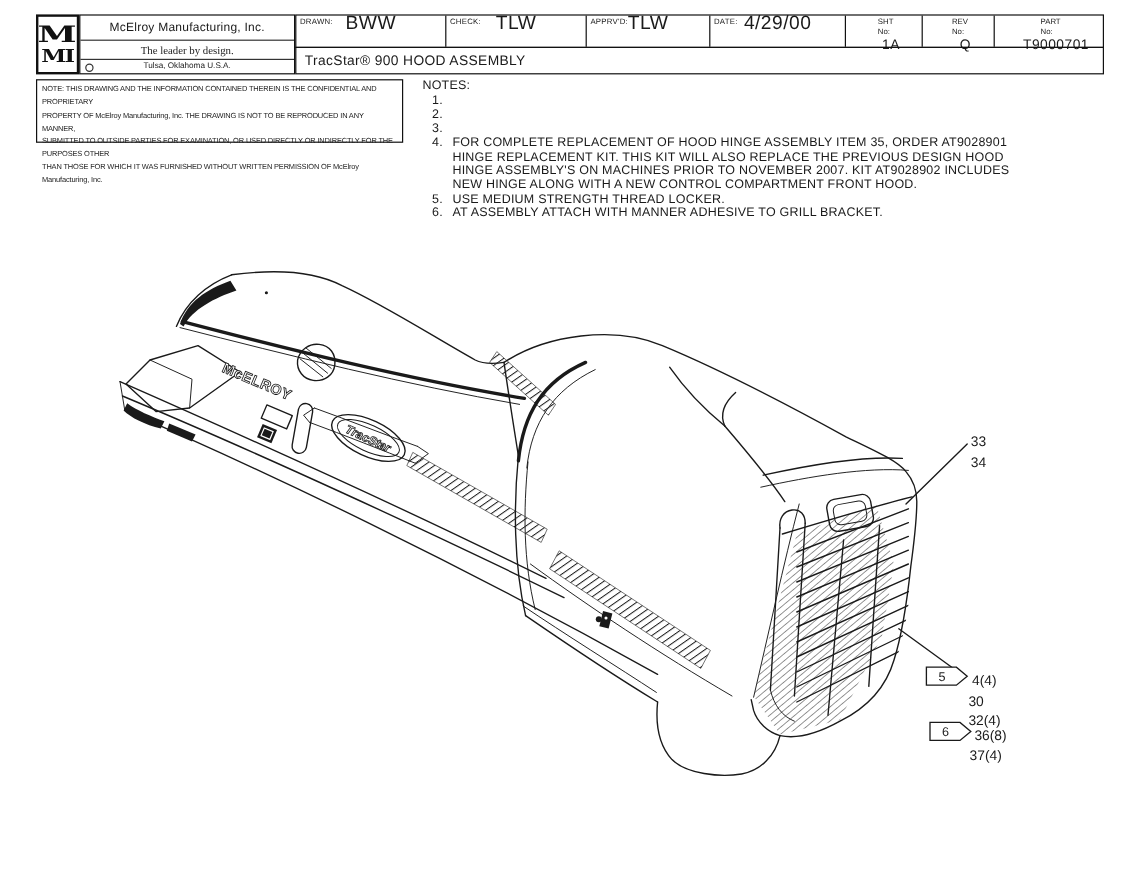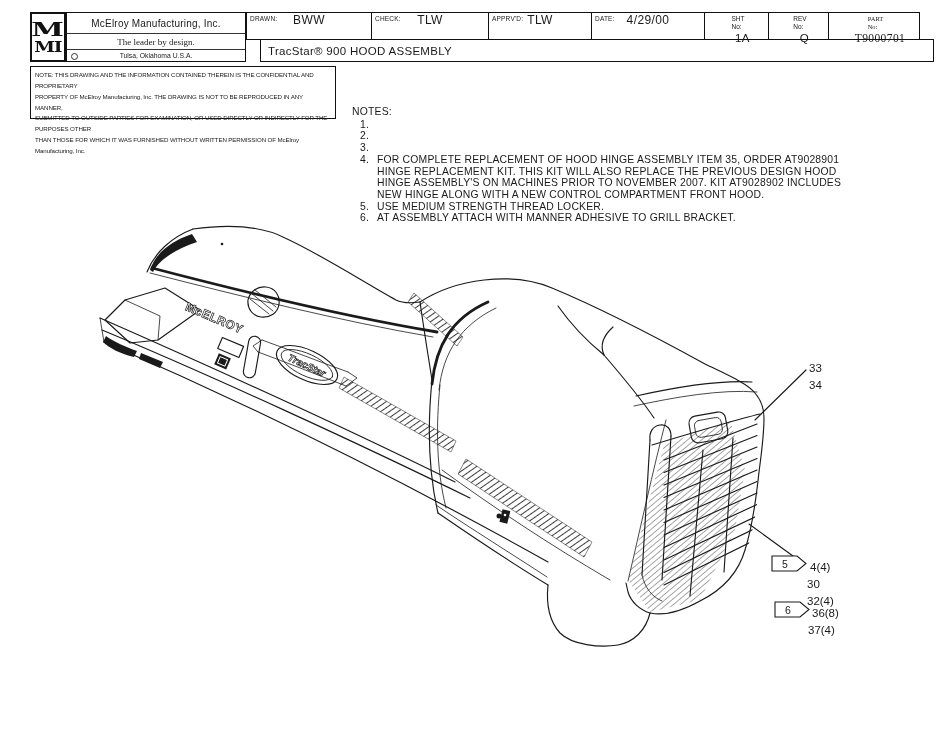--- a/index.html
+++ b/index.html
@@ -18,36 +18,36 @@
   #company-box .crow{display:flex;align-items:center;justify-content:center;border-bottom:1px solid #333;}
   #company-box .crow:last-child{border-bottom:none;}
   .c-name{height:20px;font-size:10px;letter-spacing:.2px;}
   .c-tag{height:15px;font-size:9px;font-family:Liberation Serif, serif;}
   .c-loc{height:11px;font-size:6.8px;position:relative;}
   .copy-circ{display:inline-block;width:5px;height:5px;border:1px solid #333;border-radius:50%;
              position:absolute;left:4px;top:3px;}
 
   #fields-row{left:246px;top:12px;width:674px;height:28px;border:1.5px solid #111;display:flex;}
   .fcell{position:relative;border-right:1.2px solid #111;display:flex;align-items:center;}
-  .fcell:last-child{border-right:none;font-family:Liberation Serif, serif;}
+  .fcell:last-child{border-right:none;}
   .flabel{position:absolute;top:1.5px;left:3px;font-size:6.5px;letter-spacing:.2px;}
-  .fvalue{margin:4px auto 16px;font-size:12px;letter-spacing:.4px;}
+  .fvalue{margin:4px auto 16px;font-size:16px;letter-spacing:.4px;}
   .fcell.stacked{padding-left:3px;flex-direction:column;}
   .fstack{display:flex;flex-direction:column;font-size:6.5px;line-height:7.5px;margin-top:2px;}
   .fcell.stacked .fvalue{margin:2px 0 0 9px;font-size:11.5px;}
 
-  #title-row{left:260px;top:39px;width:674px;height:23px;border:1.5px solid #111;
+  #title-row{left:246px;top:39px;width:674px;height:23px;border:1.5px solid #111;
              display:flex;align-items:center;padding-left:7px;font-size:11.5px;letter-spacing:.3px;}
 
   #conf-box{left:30px;top:66px;width:306px;height:53px;border:1.2px solid #111;
             padding:3px 4px;font-size:6.2px;line-height:1.75;letter-spacing:-.12px;
             white-space:pre-line;color:#222;}
 
   
-  #notes{left:352px;top:66px;width:565px;font-size:10.4px;line-height:11.7px;letter-spacing:.2px;margin-top:40px;}
+  #notes{left:352px;top:66px;width:565px;font-size:10.4px;line-height:11.7px;letter-spacing:.2px;}
   #notes .nhead{margin-bottom:1px;}
   .note-item{display:flex;padding-left:8px;}
   .note-num{flex:none;width:17px;}
   .note-text{white-space:pre-line;}
 
   
   #draw-svg{left:0;top:0;width:950px;height:734px;}
   .ln{fill:none;stroke:#1a1a1a;stroke-width:1.15;stroke-linecap:round;stroke-linejoin:round;}
   .thick{stroke-width:2.8;}
   .thin{stroke-width:.8;}

